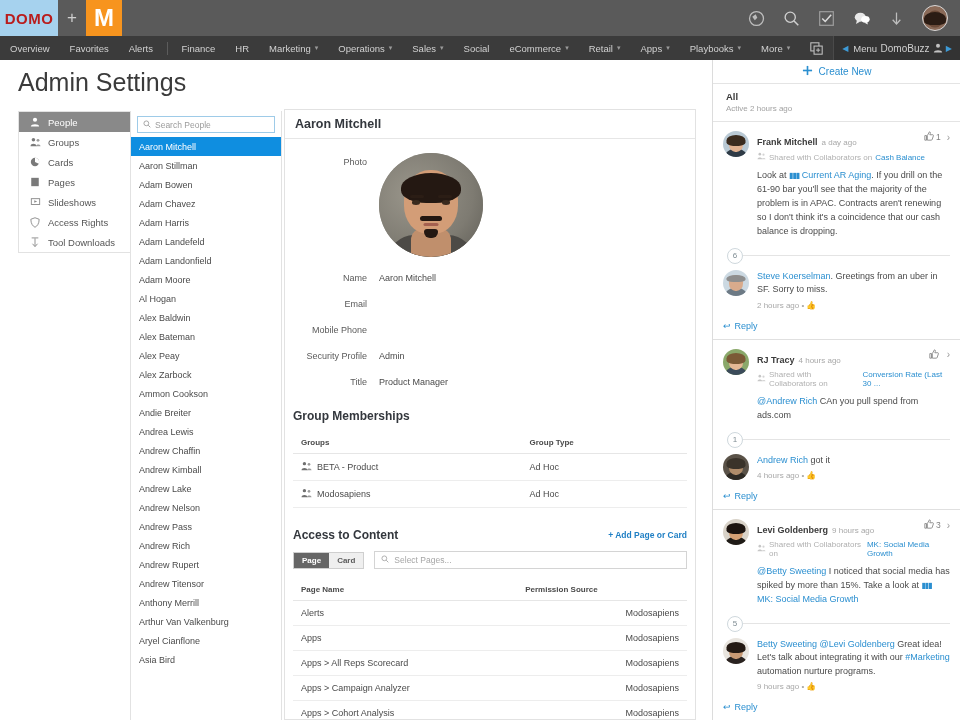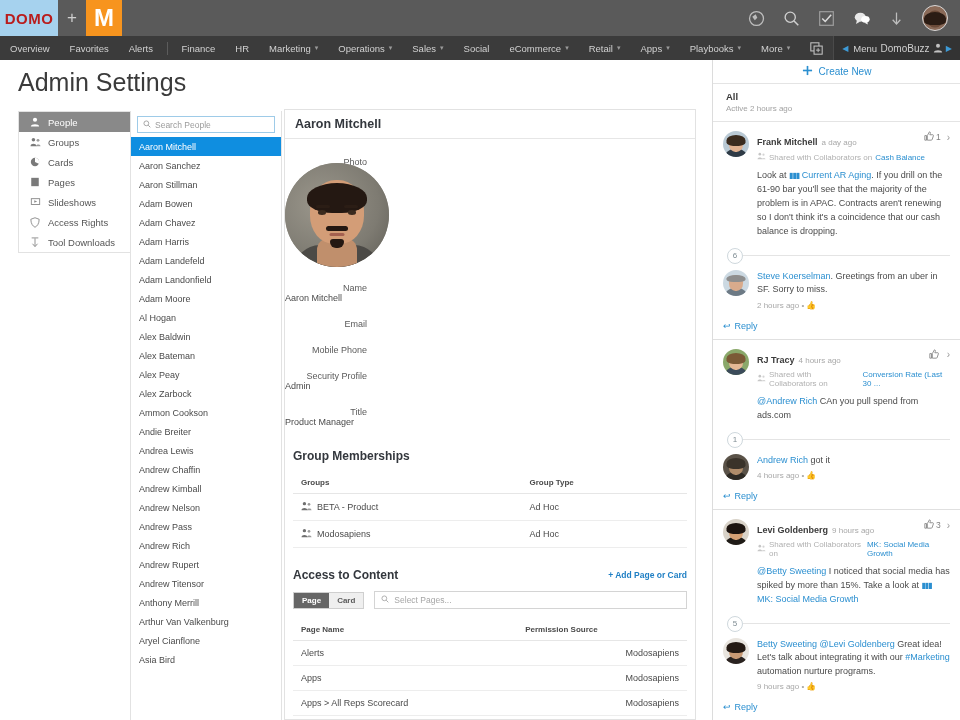--- a/index.html
+++ b/index.html
@@ -115,21 +115,21 @@
   
   .detail {
     position: absolute; top: 109px; left: 284px; width: 412px; height: 611px;
     background: #ffffff; border: 1px solid #e2e2e2; overflow: hidden;
   }
   .detail-head {
     height: 29px; border-bottom: 1px solid #e6e6e6; display: flex;
     align-items: center; padding-left: 10px;
     font-size: 12.5px; font-weight: bold; color: #33373d;
   }
-  .frow { display: flex; align-items: flex-start; margin-top: 14px; flex-direction: column; }
+  .frow { display: flex; align-items: flex-start; margin-top: 14px; }
   .flabel {
     width: 94px; text-align: right; padding-right: 12px;
     font-size: 9px; color: #5a5a5a;
   }
   .fvalue { font-size: 9px; color: #4a4a4a; }
 
   .photo {
     width: 104px; height: 104px; border-radius: 50%; overflow: hidden;
     position: relative; background: #8f8c82; margin-top: -4px;
   }
@@ -446,38 +446,38 @@
         <svg width="8" height="8" viewBox="0 0 12 12">
             <circle cx="5" cy="5" r="3.6" fill="none" stroke="#9b9b9b" stroke-width="1.3"></circle>
             <line x1="7.8" y1="7.8" x2="11" y2="11" stroke="#9b9b9b" stroke-width="1.4"></line>
           </svg>
       </span>
       <span>Search People</span>
     </div>
   </div>
   <div class="people-list" id="people-list">
       <div class="person selected">Aaron Mitchell</div>
-      <div class="person">Aaron Sanchez</div>
       <div class="person">Aaron Stillman</div>
       <div class="person">Adam Bowen</div>
       <div class="person">Adam Chavez</div>
       <div class="person">Adam Harris</div>
       <div class="person">Adam Landefeld</div>
       <div class="person">Adam Landonfield</div>
       <div class="person">Adam Moore</div>
       <div class="person">Al Hogan</div>
       <div class="person">Alex Baldwin</div>
       <div class="person">Alex Bateman</div>
       <div class="person">Alex Peay</div>
       <div class="person">Alex Zarbock</div>
       <div class="person">Ammon Cookson</div>
       <div class="person">Andie Breiter</div>
       <div class="person">Andrea Lewis</div>
       <div class="person">Andrew Chaffin</div>
       <div class="person">Andrew Kimball</div>
+      <div class="person">Andrew Lake</div>
       <div class="person">Andrew Nelson</div>
       <div class="person">Andrew Pass</div>
       <div class="person">Andrew Rich</div>
       <div class="person">Andrew Rupert</div>
       <div class="person">Andrew Titensor</div>
       <div class="person">Anthony Merrill</div>
       <div class="person">Arthur Van Valkenburg</div>
       <div class="person">Aryel Cianflone</div>
       <div class="person">Asia Bird</div>
     </div>

